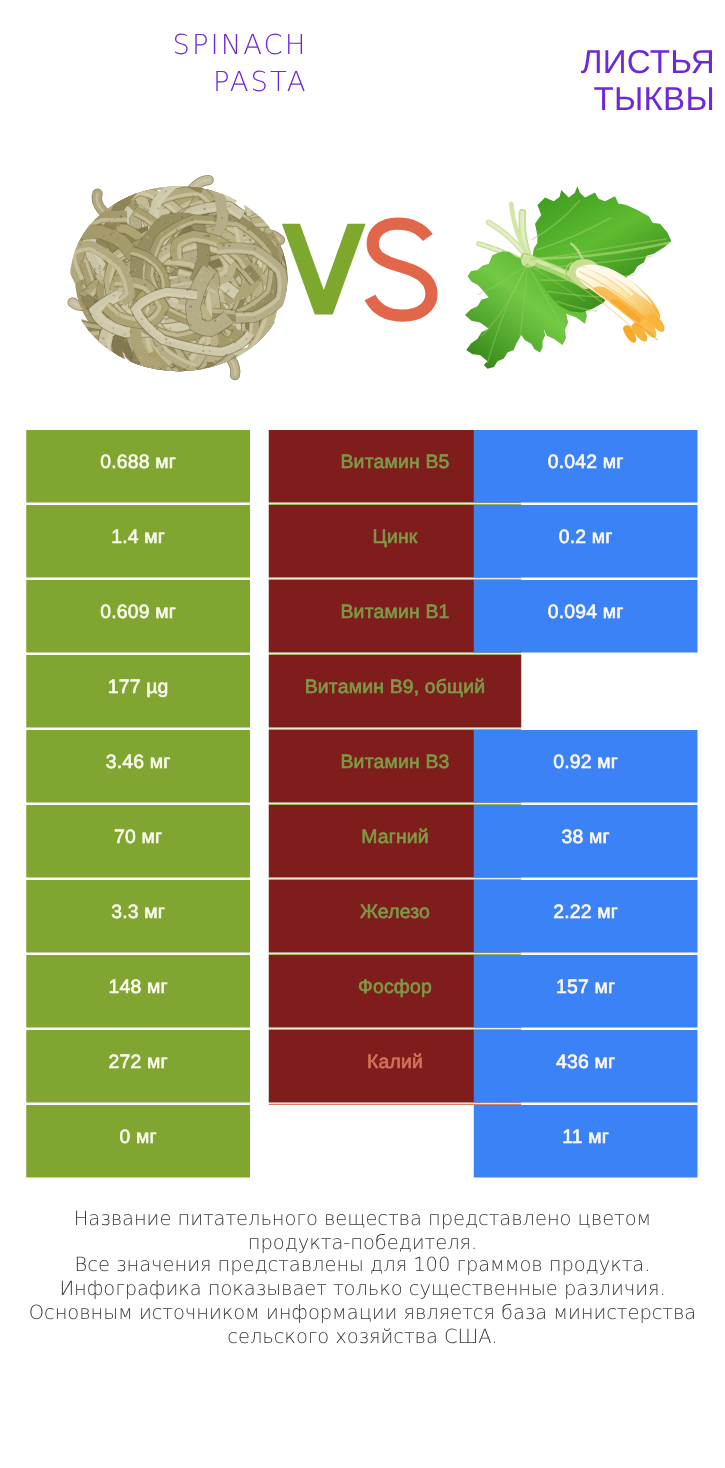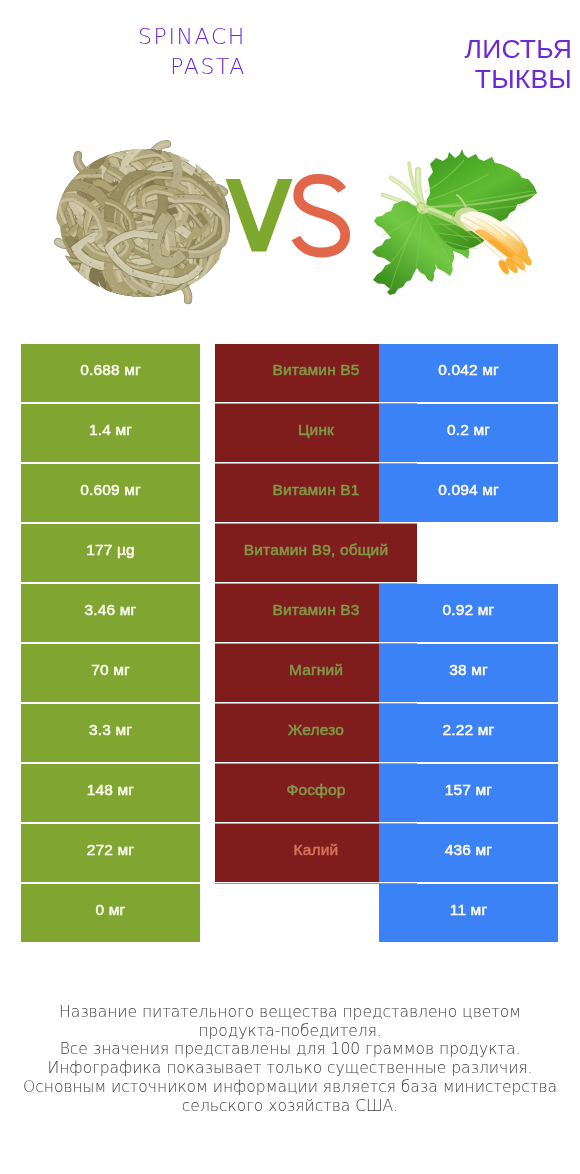--- a/index.html
+++ b/index.html
@@ -20,21 +20,21 @@
   .cell{position:absolute;top:0;height:58px;box-sizing:border-box;display:flex;align-items:center;justify-content:center;padding-bottom:7px;
         font-size:15.5px;font-weight:400;letter-spacing:0.15px;}
   .cell-l{left:0;width:179px;background:#80a530;color:#fbfcef;-webkit-text-stroke:0.5px #fbfcef;}
   .cell-m{left:194px;width:202px;background:#7f1d1d;}
   .cell-r{left:358px;width:179px;background:#3b82f6;color:#fffaf6;-webkit-text-stroke:0.5px #fffaf6;}
   .win-l{color:#7f9a47;-webkit-text-stroke:0.5px #7f9a47;}
   .win-l:after{content:"";position:absolute;left:0;right:0;bottom:-1.5px;height:1px;background:#9cb850;}
   .win-r{color:#d4735a;-webkit-text-stroke:0.5px #d4735a;}
   .win-r:after{content:"";position:absolute;left:0;right:0;bottom:-1.5px;height:1px;background:#d08464;}
 
-  .footer{position:absolute;left:0;top:1003px;width:580px;text-align:center;color:#3a3a3a;font-family:"DejaVu Sans",sans-serif;font-size:15.6px;font-weight:300;line-height:18.7px;letter-spacing:-0.05px;}
+  .footer{position:absolute;left:0;top:966px;width:580px;text-align:center;color:#3a3a3a;font-family:"DejaVu Sans",sans-serif;font-size:15.6px;font-weight:300;line-height:18.7px;letter-spacing:-0.05px;}
 </style>
 </head>
 <body>
 
 <div class="page">
 
   <div class="title title-left"><div>Spinach</div><div>Pasta</div></div>
   <div class="title title-right"><div>Листья</div><div>тыквы</div></div>
 
   <div class="hero">

